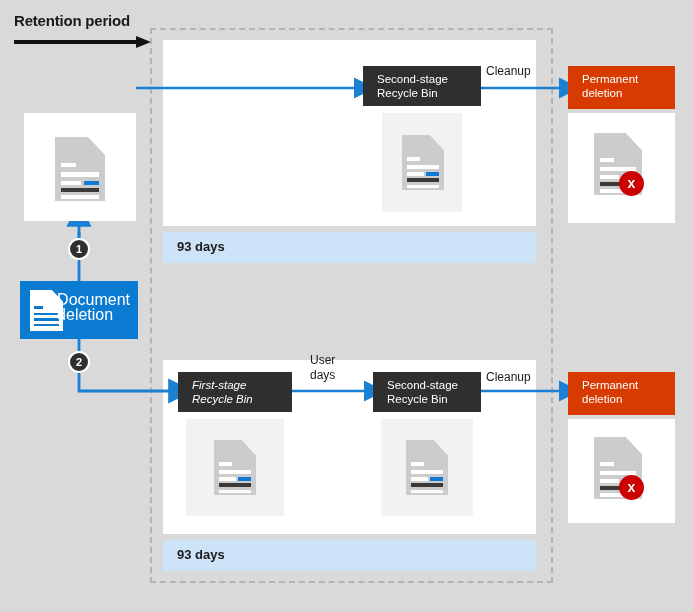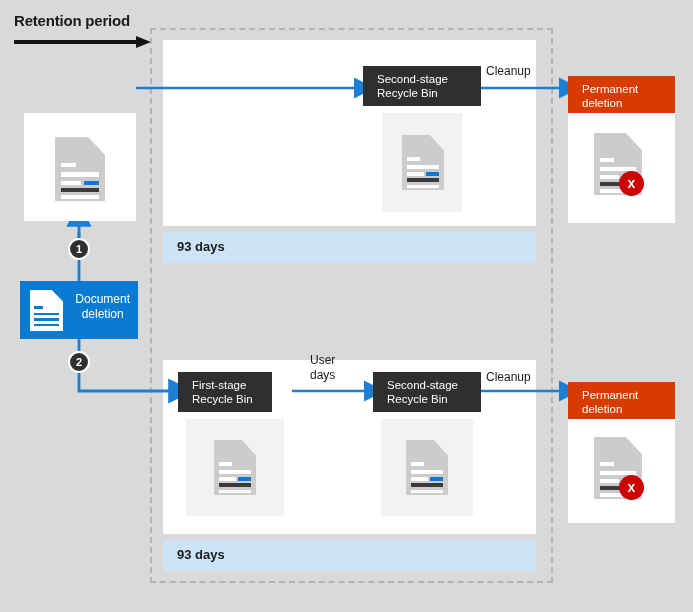--- a/index.html
+++ b/index.html
@@ -82,25 +82,25 @@
   .chip {
     box-sizing: border-box;
     padding: 7px 0 0 14px;
     color: #ffffff;
     font-size: 11.5px;
     line-height: 13.5px;
     font-weight: 400;
   }
   .chip-black { background: #000000; }
   .chip-dark  { background: #2f2f2f; }
-  .chip-orange{ background: #d83b01; margin-top: 10px; }
+  .chip-orange{ background: #d83b01; }
 
   .chip-preservation { left: 24px;  top: 66px;  width: 112px; height: 44px; }
   .chip-ss-top       { left: 363px; top: 66px;  width: 118px; height: 40px; }
-  .chip-fs-bottom    { left: 178px; top: 372px; width: 94px; height: 40px; }
+  .chip-fs-bottom    { left: 178px; top: 372px; width: 114px; height: 40px; font-style: italic; }
   .chip-ss-bottom    { left: 373px; top: 372px; width: 108px; height: 40px; }
   .chip-perm-top     { left: 568px; top: 66px;  width: 107px; height: 43px; }
   .chip-perm-bottom  { left: 568px; top: 372px; width: 107px; height: 43px; }
 
   
   .well-white { background: #ffffff; }
   .well-gray  { background: #f2f2f2; }
 
   .well-preservation { left: 24px;  top: 113px; width: 112px; height: 108px; }
   .well-perm-top     { left: 568px; top: 113px; width: 107px; height: 110px; }
@@ -152,23 +152,23 @@
     left: 20px;
     top: 281px;
     width: 118px;
     height: 58px;
     background: #0a7bd1;
   }
   .doclib-text {
     position: absolute;
     right: 8px;
     top: 11px;
-    text-align: center;
+    text-align: left;
     color: #ffffff;
-    font-size: 12px;
+    font-size: 16px;
     line-height: 15px;
   }
 
   
   .num-circle {
     width: 22px;
     height: 22px;
     border-radius: 50%;
     background: #2f2f2f;
     border: 2px solid #ffffff;

